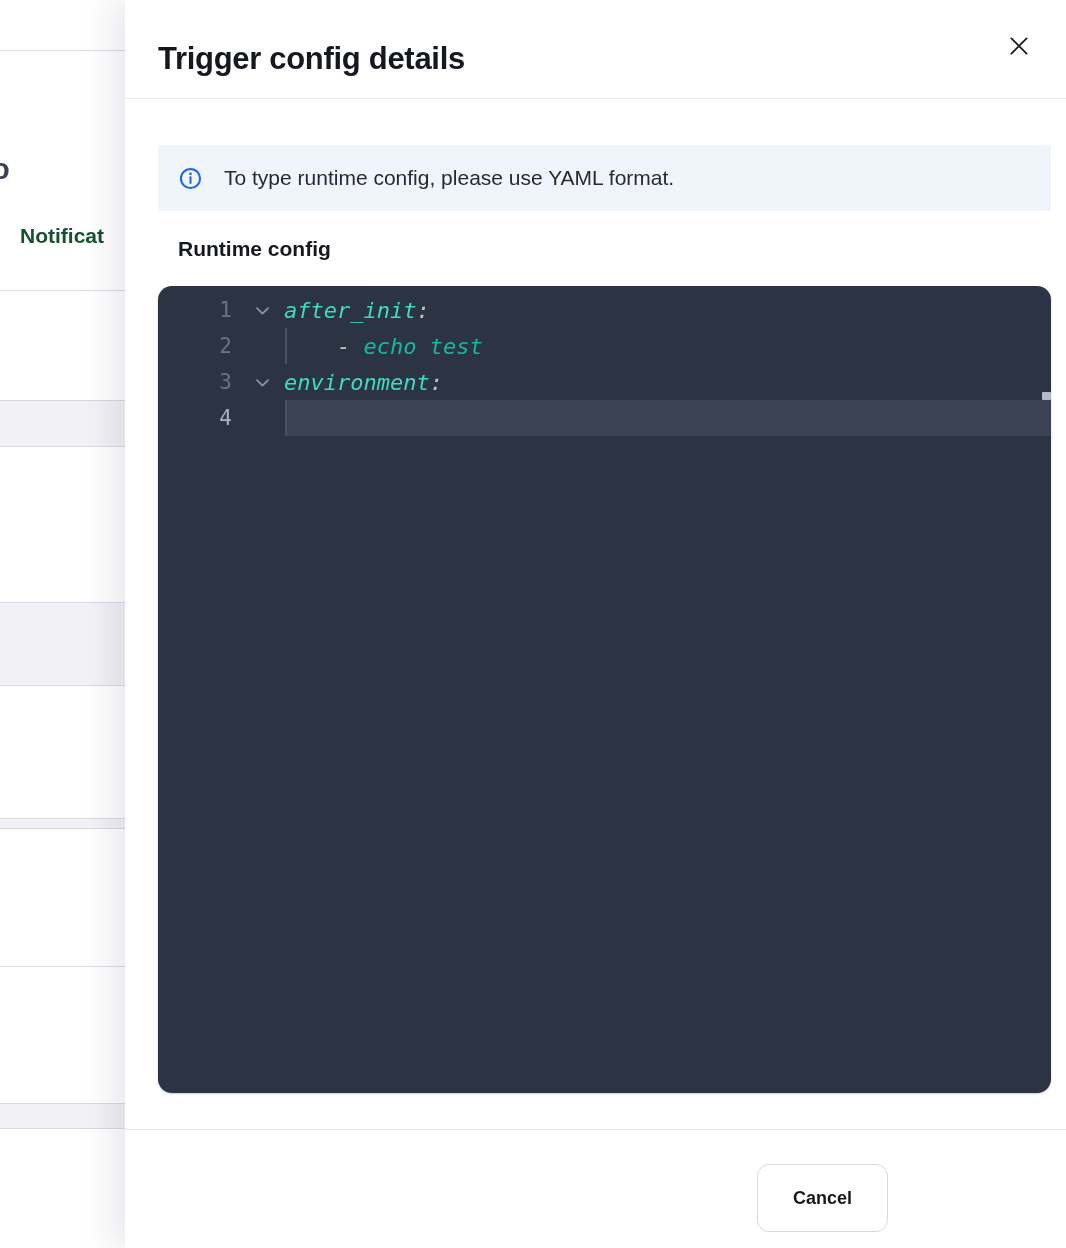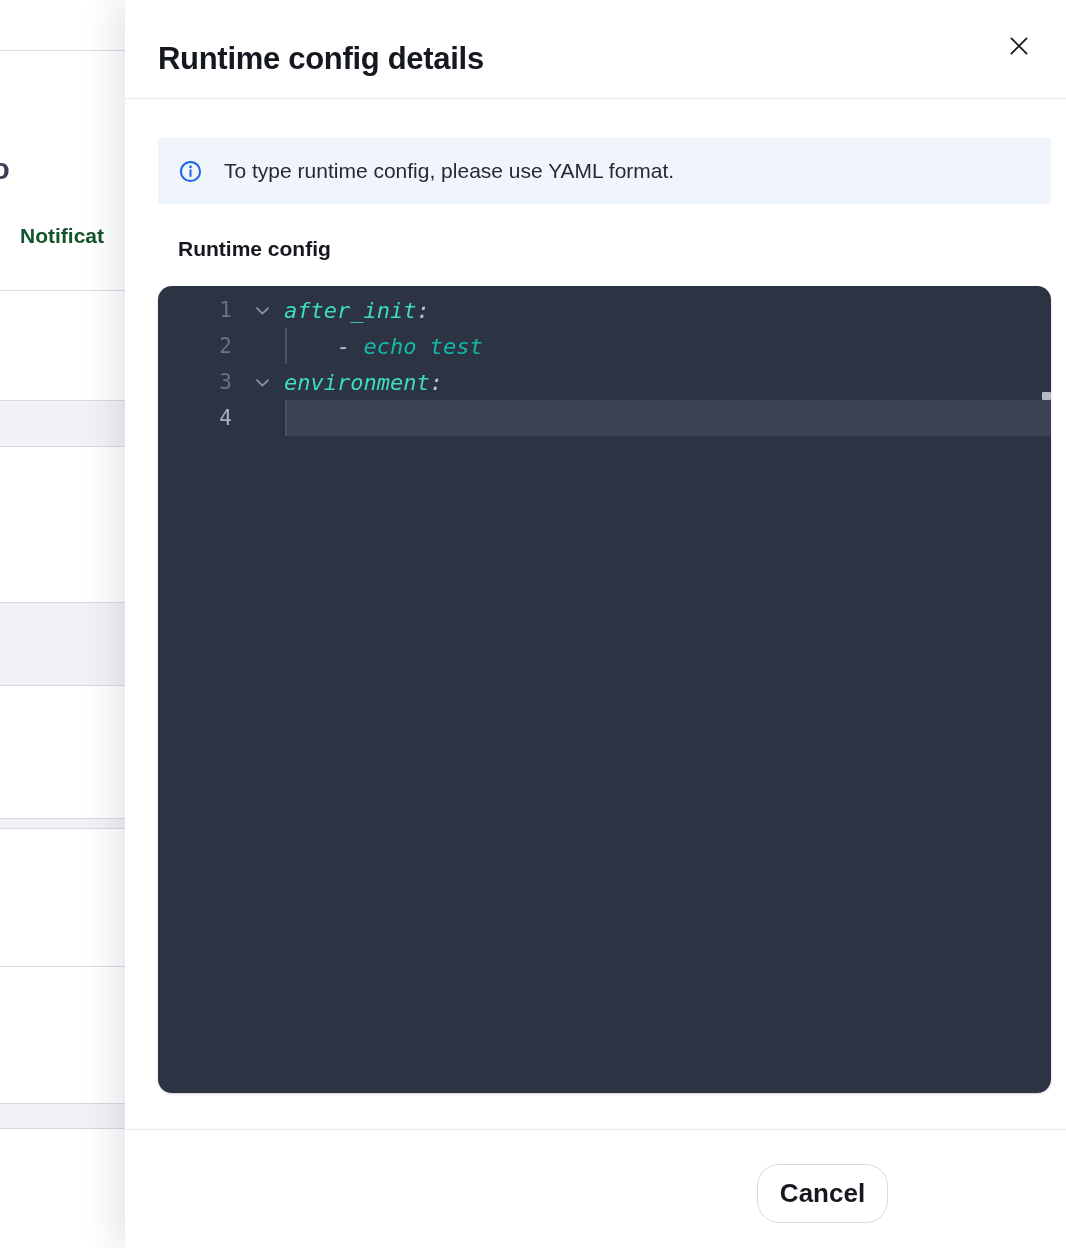--- a/index.html
+++ b/index.html
@@ -14,21 +14,21 @@
   .bg-band{position:absolute;left:0;width:125px;background:#f2f2f6;border-top:1px solid #d9d9e4;border-bottom:1px solid #d9d9e4;box-sizing:border-box;}
   .bg-partial-letter{position:absolute;left:-8px;top:153px;font-size:29px;font-weight:600;color:#3a3f52;}
   .bg-tab{position:absolute;left:20px;top:224px;font-size:21px;font-weight:700;color:#14532d;white-space:nowrap;}
   
   .drawer{position:absolute;left:125px;top:0;width:941px;height:1248px;background:#fff;
     box-shadow:-14px 0 30px rgba(40,45,80,.10);display:flex;flex-direction:column;}
   .drawer-header{position:relative;height:98px;flex:none;border-bottom:1px solid #e9e9ee;}
   .drawer-title{position:absolute;left:33px;top:20px;font-size:31px;font-weight:800;color:#15181f;letter-spacing:-.3px;}
   .close-btn{position:absolute;right:33px;top:32px;width:28px;height:28px;padding:0;border:none;background:none;cursor:pointer;display:flex;align-items:center;justify-content:center;}
   .drawer-body{position:relative;flex:1;}
-  .info-banner{position:absolute;left:33px;right:15px;top:39px;height:66px;background:#f0f4fb;border-radius:0;
+  .info-banner{position:absolute;left:33px;right:15px;top:46px;height:66px;background:#f0f4fb;border-radius:0;
     display:flex;align-items:center;padding:16px 21px;box-sizing:border-box;}
   .info-icon{flex:none;display:flex;margin-right:22px;}
   .banner-text{font-size:21px;color:#242a37;}
   .editor-label{position:absolute;left:33px;top:138px;font-size:21px;font-weight:700;color:#15181f;margin-left:20px;}
   
   .editor{position:absolute;left:33px;right:15px;top:187px;height:807px;background:#2c3342;border-radius:14px;
     padding-top:6px;box-sizing:border-box;overflow:hidden;font-family:"DejaVu Sans Mono",monospace;
     box-shadow:0 1px 2px rgba(60,60,100,.25);}
   .line{height:36px;display:flex;align-items:center;position:relative;}
   .line.active::before{content:"";position:absolute;left:127px;right:0;top:0;bottom:0;background:#3a4254;z-index:0;}
@@ -38,22 +38,22 @@
   .fold{position:relative;z-index:1;width:52px;flex:none;display:flex;align-items:center;justify-content:center;padding-left:9px;box-sizing:border-box;}
   .code{position:relative;z-index:1;white-space:pre;font-size:22px;color:#bcc3cf;font-style:italic;}
   .tok-key{color:#3edac2;}
   .tok-value{color:#14b8a6;}
   .tok-punct{color:#bcc3cf;}
   .tok-plain{color:#bcc3cf;}
   .caret{display:inline-block;width:3px;height:27px;background:#dde3ee;vertical-align:-6px;}
   .overview-marker{position:absolute;right:0;top:106px;width:9px;height:8px;background:#b4bbc7;border-radius:1px;}
   
   .drawer-footer{flex:none;height:118px;position:relative;border-top:1px solid #e9e9ee;}
-  .btn{position:absolute;top:34px;height:59px;border-radius:22px;font-family:"Liberation Sans",sans-serif;
-    font-size:26px;font-weight:700;cursor:pointer;}
+  .btn{position:absolute;top:34px;height:68px;border-radius:12px;font-family:"Liberation Sans",sans-serif;
+    font-size:18px;font-weight:700;cursor:pointer;}
   .btn-cancel{right:178px;width:131px;background:#fff;border:1.5px solid #d9d9e1;color:#15181f;}
   .btn-trigger{right:14px;width:140px;background:#7c45f6;border:none;color:#fff;}
 </style>
 </head>
 <body>
 
 <div class="bg-strip">
   <div class="bg-divider" style="top:50px"></div>
   <span class="bg-partial-letter">o</span>
   <div class="bg-tab">Notificat</div>
@@ -61,21 +61,21 @@
   <div class="bg-band" style="top:400px;height:47px"></div>
   <div class="bg-band" style="top:602px;height:84px"></div>
   <div class="bg-band" style="top:818px;height:11px"></div>
   <div class="bg-divider" style="top:966px"></div>
   <div class="bg-band" style="top:1103px;height:26px"></div>
 </div>
 
 <aside class="drawer">
 
   <header class="drawer-header">
-    <h1 class="drawer-title">Runtime config details</h1>
+    <h1 class="drawer-title">Trigger config details</h1>
     <button class="close-btn" aria-label="Close">
       <span style="display:flex">
         <svg width="26" height="26" viewBox="0 0 24 24">
             <path d="M5 5l14 14M19 5L5 19" stroke="#181b22" stroke-width="1.7" stroke-linecap="round" fill="none"></path>
           </svg>
       </span>
     </button>
   </header>
 
   <div class="drawer-body">

